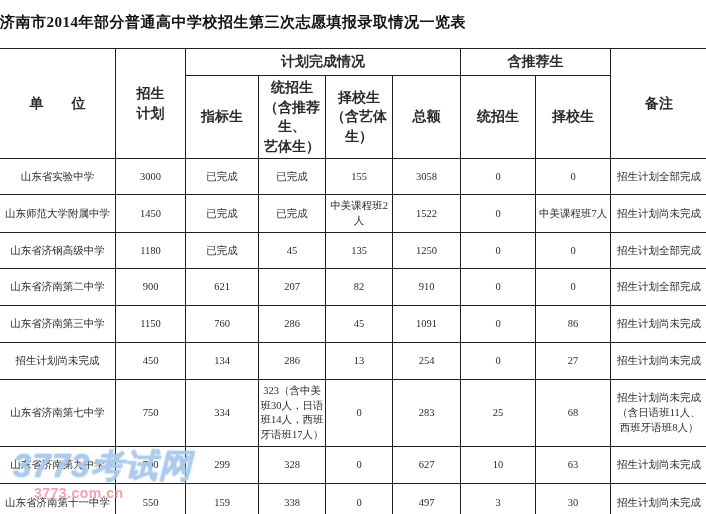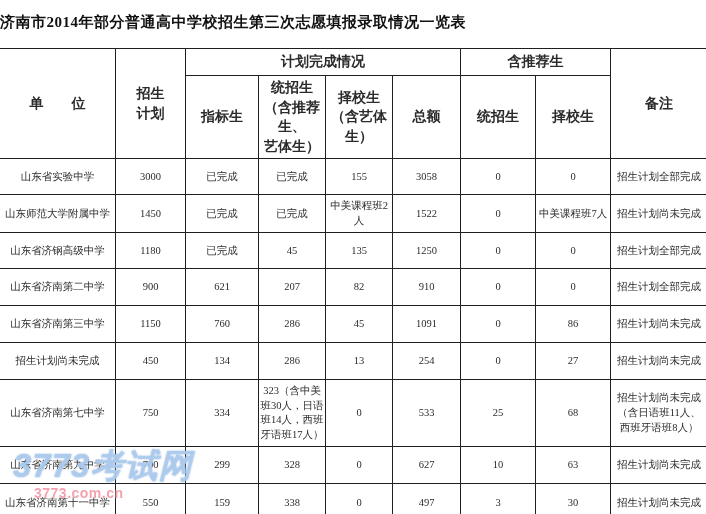--- a/index.html
+++ b/index.html
@@ -154,21 +154,21 @@
       <td>0</td>
       <td>27</td>
       <td class="note">招生计划尚未完成</td>
     </tr>
     <tr style="height:67px">
       <td class="school">山东省济南第七中学</td>
       <td>750</td>
       <td>334</td>
       <td class="longcell">323（含中美班30人，日语班14人，西班牙语班17人）</td>
       <td>0</td>
-      <td>533</td>
+      <td>283</td>
       <td>25</td>
       <td>68</td>
       <td class="note">招生计划尚未完成（含日语班11人、西班牙语班8人）</td>
     </tr>
     <tr style="height:37px">
       <td class="school">山东省济南第九中学</td>
       <td>700</td>
       <td>299</td>
       <td>328</td>
       <td>0</td>

